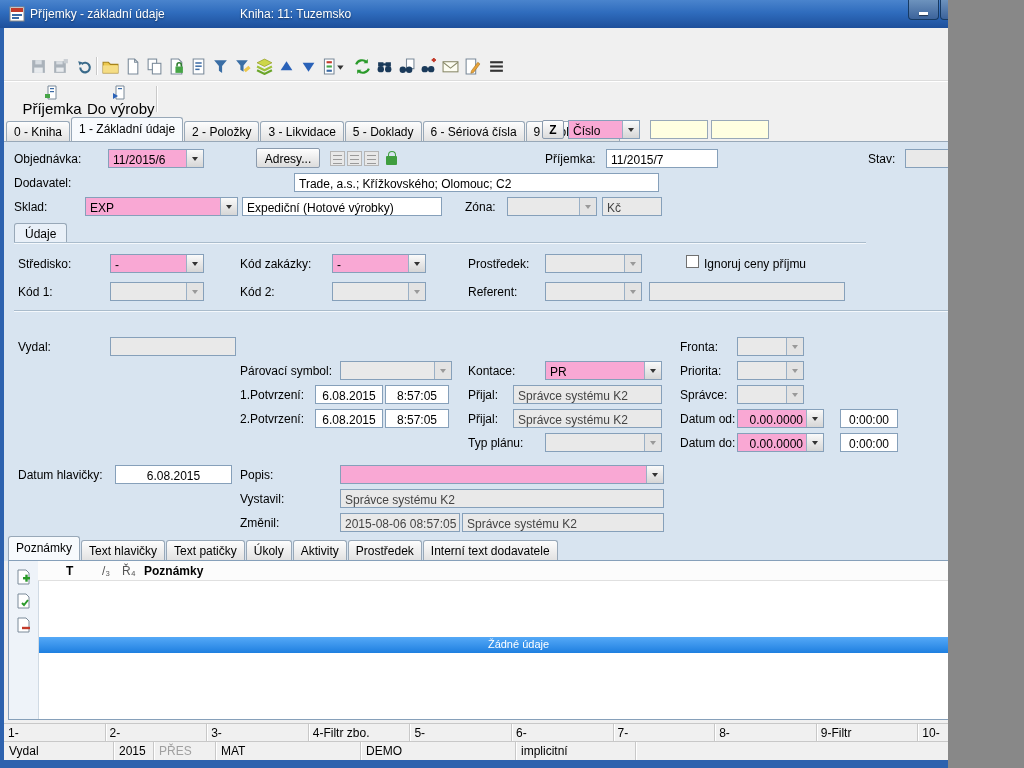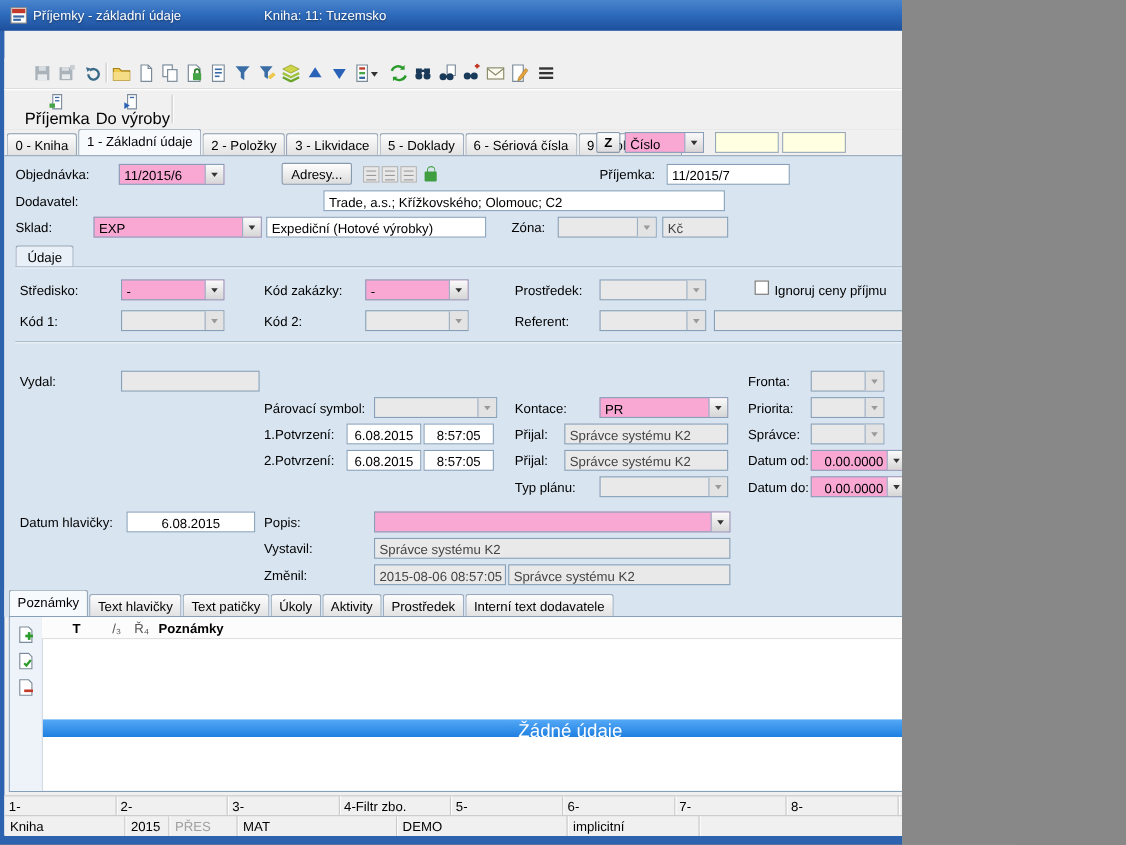--- a/index.html
+++ b/index.html
@@ -1,17 +1,17 @@
 <!DOCTYPE html>
 <html><head>
 <meta charset="utf-8">
 <style>
   html,body { margin:0; padding:0; background:#888; }
   body { font-family:"Liberation Sans", sans-serif; font-size:12px; color:#000; }
-  #window { position:relative; width:820px; height:768px; background:#2d62ae; overflow:hidden; }
+  #window { position:relative; width:948px; height:768px; background:#2d62ae; overflow:hidden; }
 
   
   #titlebar { position:absolute; left:0; top:0; width:1024px; height:28px;
     background:linear-gradient(180deg,#4a84cd 0%,#2f6cbd 45%,#1d4f9b 100%); color:#fff; }
   #titlebar .ttl { position:absolute; left:30px; top:7px; text-shadow:0 1px 2px rgba(0,0,0,.5); white-space:nowrap; }
   #titlebar .book { position:absolute; left:240px; top:7px; text-shadow:0 1px 2px rgba(0,0,0,.5); white-space:nowrap; }
   #appicon { position:absolute; left:9px; top:6px; width:16px; height:16px; }
   .winbtns { position:absolute; right:8px; top:0; display:flex; }
   .wbtn { width:29px; height:19px; border:1px solid #163a63; border-top:none; border-radius:0 0 4px 4px;
     background:linear-gradient(#6d93bd,#3c639b); margin-left:1px; position:relative; }
@@ -75,21 +75,21 @@
   .lock::before { content:""; position:absolute; left:1.5px; top:-5px; width:6px; height:6px; border:1.5px solid #3f9e3f; border-bottom:none; border-radius:4px 4px 0 0; }
   .hist { position:absolute; font-size:14px; line-height:1; color:#222; }
 
   
   #bottomtabs { position:absolute; left:0; top:509px; width:100%; height:23px; background:#d8e4f0; }
   #notespanel { position:absolute; left:4px; top:532px; width:1008px; height:160px; background:#fff; border:1px solid #86a0ba; box-sizing:border-box; }
   #notesgutter { position:absolute; left:0; top:0; width:29px; height:100%; background:#eef3f9; border-right:1px solid #d0dae4; }
   .gic { position:absolute; left:6px; width:16px; height:16px; }
   #noteshdr { position:absolute; left:29px; top:0; right:16px; height:19px; background:#fcfcfc; border-bottom:1px solid #e0e0e0; }
   #noteshdr span { position:absolute; top:3px; }
-  .emptybar { position:absolute; left:30px; right:17px; top:93px; height:15px; text-align:center; color:#fff; font-size:17px;
+  .emptybar { position:absolute; left:30px; right:17px; top:76px; height:15px; text-align:center; color:#fff; font-size:11px;
     background:linear-gradient(#55a9f7,#1e7fe0); padding-top:1px; }
   .vscroll { position:absolute; right:0; top:0; width:16px; height:100%; background:#f0f0f0; border-left:1px solid #d5d5d5; }
   .varrow { position:absolute; left:0; width:16px; height:16px; background:linear-gradient(#fdfdfd,#dfdfdf); border:1px solid #b5b5b5; box-sizing:border-box; display:flex; align-items:center; justify-content:center; }
   .varrow i { width:0; height:0; border-left:3.5px solid transparent; border-right:3.5px solid transparent; }
   .varrow.up i { border-bottom:4px solid #555; } .varrow.down i { border-top:4px solid #555; }
 
   
   #status1 { position:absolute; left:0; top:695px; width:100%; height:18px; background:#f0f0f0; border-top:1px solid #c8c8c8; display:flex; }
   #status1 .cell { flex:1; border-right:1px solid #c8c8c8; box-shadow:1px 0 0 #fff; padding:2px 0 0 4px; white-space:nowrap; overflow:hidden; }
   #status2 { position:absolute; left:0; top:713px; width:100%; height:18px; background:#f0f0f0; border-top:1px solid #c8c8c8; display:flex; }
@@ -569,21 +569,21 @@
       <span class="cell">3-</span>
       <span class="cell">4-Filtr zbo.</span>
       <span class="cell">5-</span>
       <span class="cell">6-</span>
       <span class="cell">7-</span>
       <span class="cell">8-</span>
       <span class="cell">9-Filtr</span>
       <span class="cell">10-</span>
     </div>
     <div id="status2">
-      <span class="cell" style="width:110px">Kniha</span>
+      <span class="cell" style="width:110px">Vydal</span>
       <span class="cell" style="width:40px">2015</span>
       <span class="cell dis" style="width:62px">PŘES</span>
       <span class="cell" style="width:145px">MAT</span>
       <span class="cell" style="width:155px">DEMO</span>
       <span class="cell" style="width:120px">implicitní</span>
       <span class="cell" style="flex:1"></span>
     </div>
 
   </div>
 </div>

